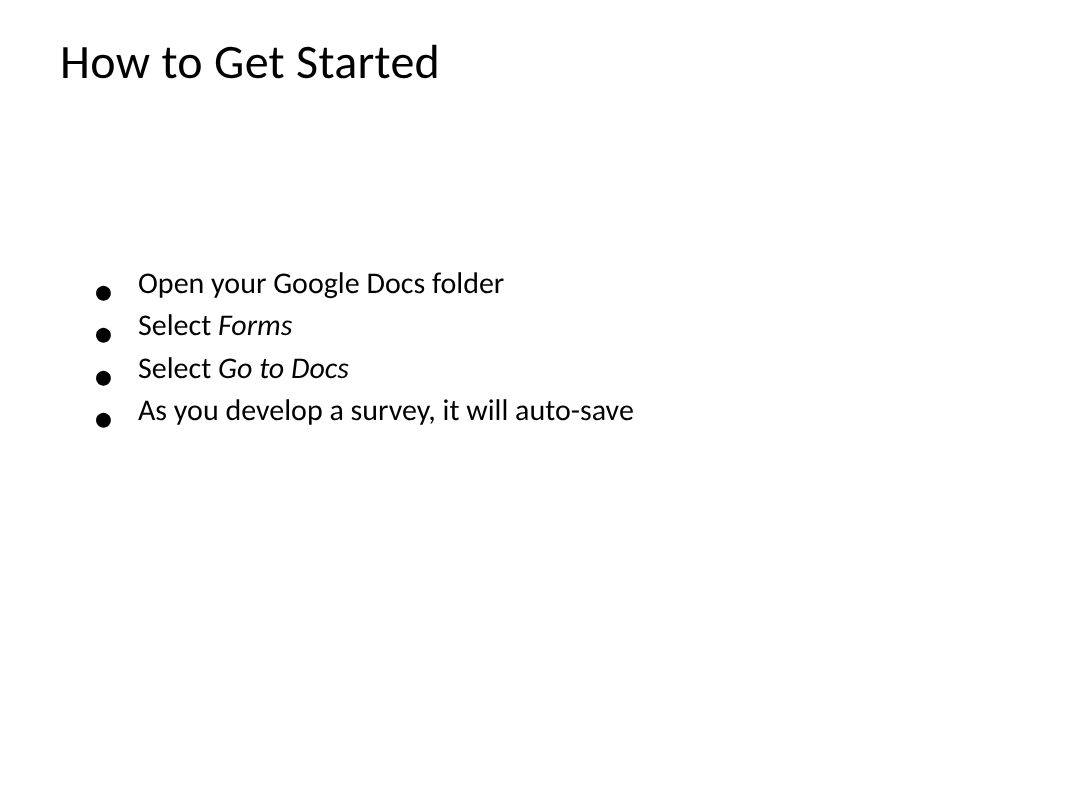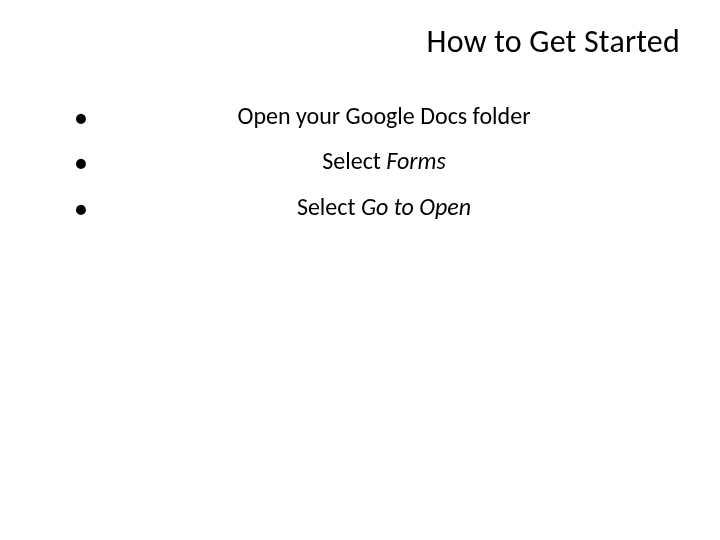--- a/index.html
+++ b/index.html
@@ -6,35 +6,34 @@
     html, body { width: 720px; height: 540px; }
     body {
       background: #ffffff;
       font-family: Calibri, "Segoe UI", Arial, sans-serif;
       color: #000;
       padding: 22px 40px 40px 40px;
     }
     .title {
       font-size: 32px;
       font-weight: 400;
-      text-align: right;
-      margin-bottom: 40px;
+      text-align: left;
+      margin-bottom: 116px;
       letter-spacing: 0.2px;
     }
     ul.bullets {
       list-style: none;
       padding-left: 18px;
     }
     ul.bullets li {
       position: relative;
-      font-size: 24px;
+      font-size: 20px;
       line-height: 1.22;
       padding-left: 30px;
-      margin: 16px;
-      text-align: center;
+      margin: 4px;
     }
     ul.bullets li::before {
       content: "•";
       position: absolute;
       left: 0;
       top: 0;
       font-size: 28px;
       line-height: 1.22;
     }
     em { }
@@ -45,15 +44,18 @@
 <h1 class="title">How to Get Started</h1>
 
 <ul class="bullets">
   <li>
     <span>Open your Google Docs folder</span><em></em><span></span>
   </li>
   <li>
     <span>Select </span><em>Forms</em><span></span>
   </li>
   <li>
-    <span>Select </span><em>Go to Open</em><span></span>
+    <span>Select </span><em>Go to Docs</em><span></span>
+  </li>
+  <li>
+    <span>As you develop a survey, it will auto-save</span><em></em><span></span>
   </li>
 </ul>
 
 </body></html>

